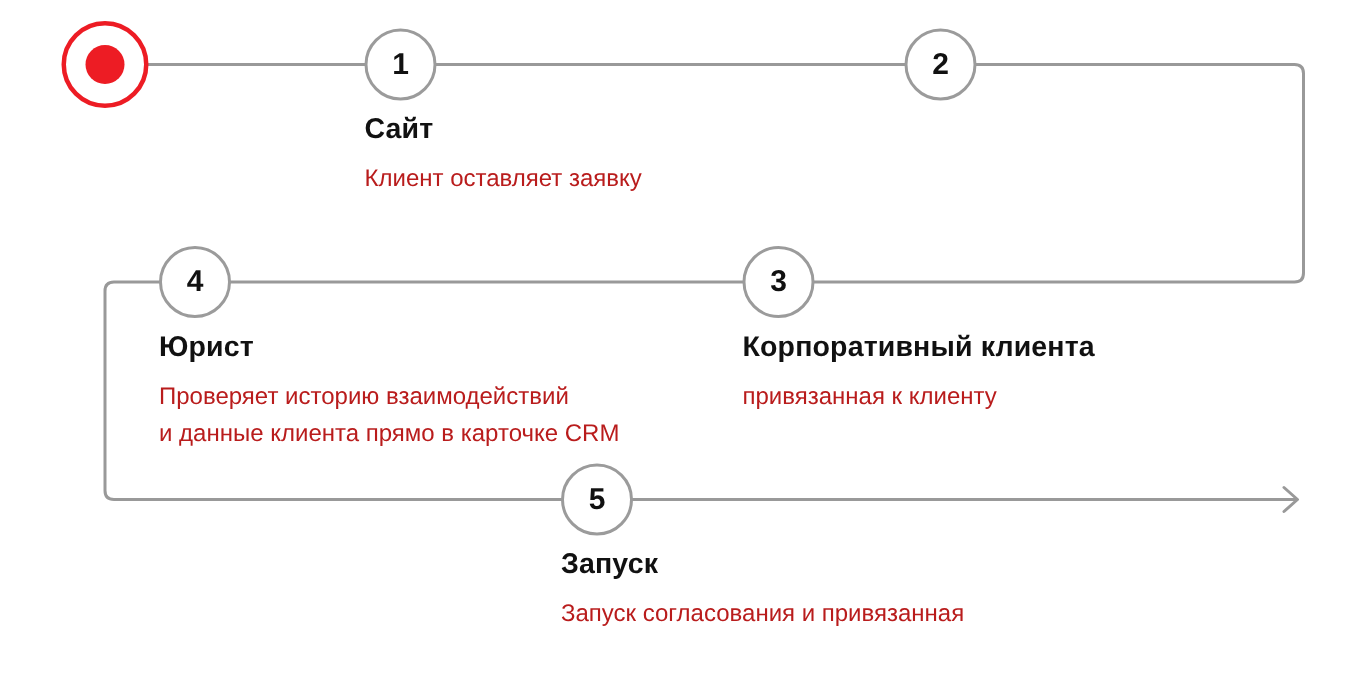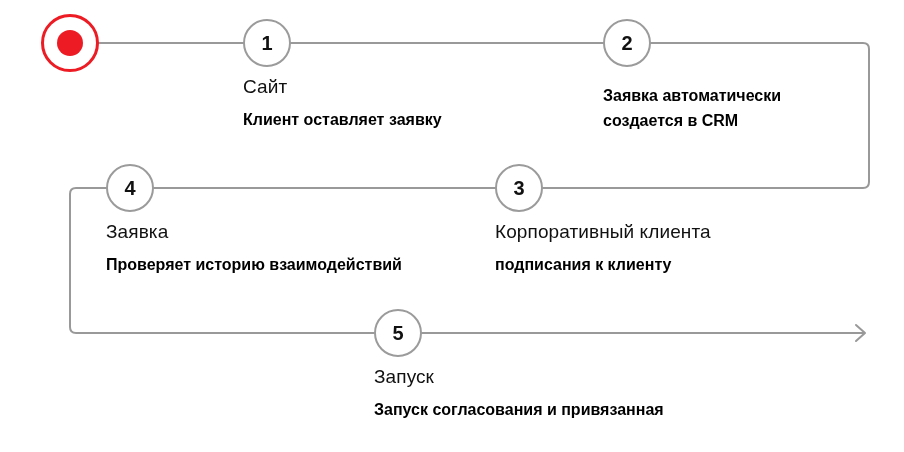--- a/index.html
+++ b/index.html
@@ -52,30 +52,30 @@
     font-weight: 700;
     color: #111111;
   }
   .step-text {
     position: absolute;
     left: 0; top: 56px;
     white-space: nowrap;
   }
   .step-title {
     font-size: 19px;
-    font-weight: 400;
+    font-weight: 700;
     color: #111111;
     line-height: 24px;
     letter-spacing: 0.1px;
   }
   .step-desc {
     margin-top: 8px;
     font-size: 16px;
-    font-weight: 700;
-    color: #000000;
+    font-weight: 400;
+    color: #b91c1c;
     line-height: 25px;
   }
   .desc-line { display: block; }
 
   
   .step-1 { left: 243px; top: 19px; }
   .step-2 { left: 603px; top: 19px; }
   .step-4 { left: 106px; top: 164px; }
   .step-3 { left: 495px; top: 164px; }
   .step-5 { left: 374px; top: 309px; }
@@ -104,47 +104,44 @@
         <span class="desc-line">Клиент оставляет заявку</span>
       </div>
     </div>
   </div>
 
   <div class="step step-2">
     <div class="step-circle">
       <span>2</span>
     </div>
     <div class="step-text">
-      <div class="step-desc">
-        <span class="desc-line">Заявка автоматически</span>
-        <span class="desc-line">создается в CRM</span>
-      </div>
     </div>
   </div>
 
   <div class="step step-4">
     <div class="step-circle">
       <span>4</span>
     </div>
     <div class="step-text">
-      <div class="step-title">Заявка</div>
+      <div class="step-title">Юрист</div>
       <div class="step-desc">
         <span class="desc-line">Проверяет историю взаимодействий</span>
+        <span class="desc-line">и данные клиента прямо в карточке CRM</span>
       </div>
     </div>
   </div>
 
   <div class="step step-3">
     <div class="step-circle">
       <span>3</span>
     </div>
     <div class="step-text">
       <div class="step-title">Корпоративный клиента</div>
       <div class="step-desc">
-        <span class="desc-line">подписания к клиенту</span>
+        <span class="desc-line">привязанная к клиенту</span>
       </div>
     </div>
   </div>
 
   <div class="step step-5">
     <div class="step-circle">
       <span>5</span>
     </div>
     <div class="step-text">
       <div class="step-title">Запуск</div>

